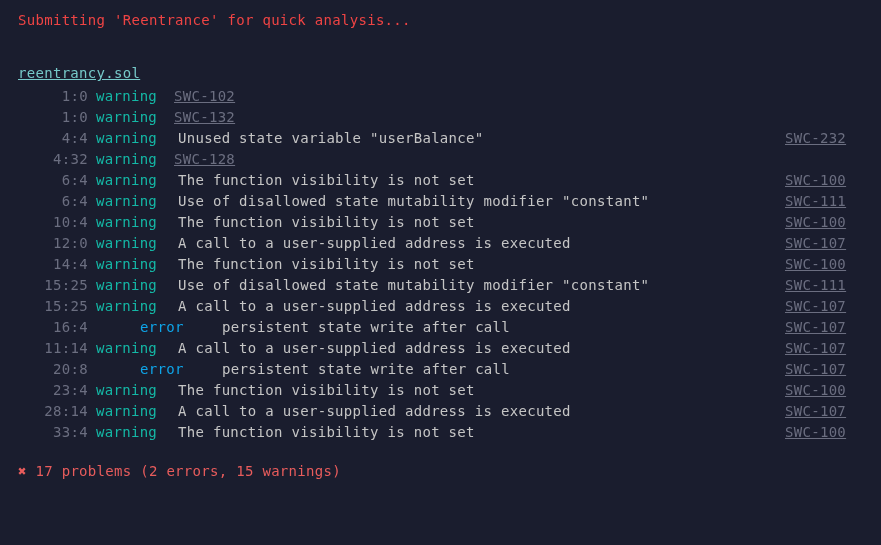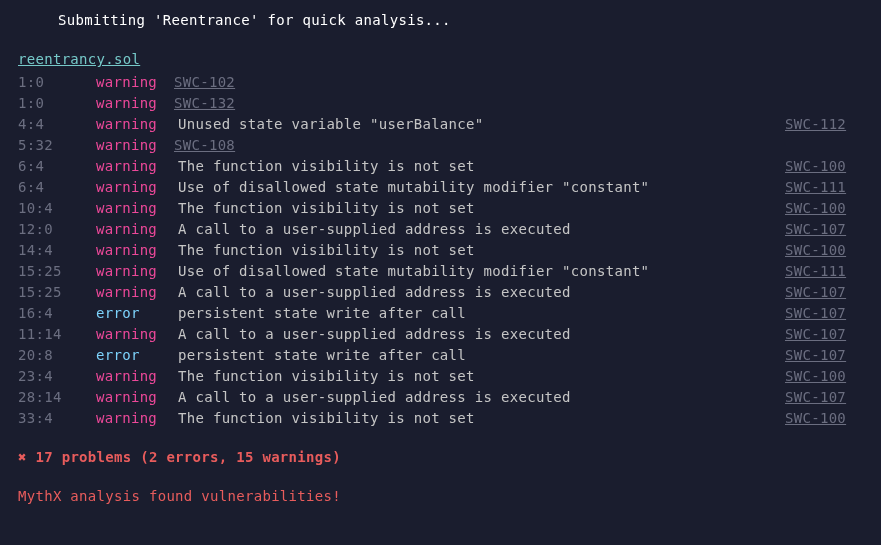--- a/index.html
+++ b/index.html
@@ -12,63 +12,63 @@
       font-family: 'Menlo', 'Monaco', 'Consolas', monospace;
       font-size: 14px;
       line-height: 1.5;
       padding: 10px 18px;
       width: 881px;
       height: 545px;
       overflow: hidden;
       letter-spacing: 0.3px;
     }
     .submit-line {
-      color: #ffffff;
-      margin-left: 40px;
+      color: #ef4444;
     }
     .filename {
       color: #76c9c9;
       text-decoration: underline;
-      margin-top: 18px;
+      margin-top: 32px;
       display: inline-block;
     }
     .issue-row {
       display: flex;
       white-space: pre;
     }
     .col-location {
       color: #6b6e80;
       width: 74px;
-      text-align: left;
+      text-align: right;
       padding-right: 4px;
     }
     .col-severity {
       width: 82px;
       padding-left: 4px;
     }
     .severity-warning {
-      color: #ec4899;
+      color: #14b8a6;
     }
     .severity-error {
-      color: #7dd3fc;
+      color: #0ea5e9;
+      margin-left: 44px;
     }
     .col-message {
       color: #c5c5c5;
       flex: 1;
       padding-left: 4px;
     }
     .col-code {
       color: #6b6e80;
       width: 78px;
       text-align: left;
       text-decoration: underline;
     }
     .summary {
       color: #e85c5c;
-      font-weight: bold;
+      font-weight: normal;
       margin-top: 18px;
     }
     .summary-cross {
       display: inline;
     }
     .footer {
       color: #e85c5c;
       margin-top: 18px;
     }
     .issues-block {
@@ -81,35 +81,34 @@
 <div>
   <div id="submissions">
       <div class="submit-line">Submitting 'Reentrance' for quick analysis...</div>
     </div>
 
   <div class="filename">reentrancy.sol</div>
 
   <div class="issues-block" id="issues">
       <div class="issue-row"><span class="col-location">1:0</span><span class="col-severity severity-warning">warning</span><span class="col-code">SWC-102</span></div>
       <div class="issue-row"><span class="col-location">1:0</span><span class="col-severity severity-warning">warning</span><span class="col-code">SWC-132</span></div>
-      <div class="issue-row"><span class="col-location">4:4</span><span class="col-severity severity-warning">warning</span><span class="col-message">Unused state variable "userBalance"</span><span class="col-code">SWC-112</span></div>
-      <div class="issue-row"><span class="col-location">5:32</span><span class="col-severity severity-warning">warning</span><span class="col-code">SWC-108</span></div>
+      <div class="issue-row"><span class="col-location">4:4</span><span class="col-severity severity-warning">warning</span><span class="col-message">Unused state variable "userBalance"</span><span class="col-code">SWC-232</span></div>
+      <div class="issue-row"><span class="col-location">4:32</span><span class="col-severity severity-warning">warning</span><span class="col-code">SWC-128</span></div>
       <div class="issue-row"><span class="col-location">6:4</span><span class="col-severity severity-warning">warning</span><span class="col-message">The function visibility is not set</span><span class="col-code">SWC-100</span></div>
       <div class="issue-row"><span class="col-location">6:4</span><span class="col-severity severity-warning">warning</span><span class="col-message">Use of disallowed state mutability modifier "constant"</span><span class="col-code">SWC-111</span></div>
       <div class="issue-row"><span class="col-location">10:4</span><span class="col-severity severity-warning">warning</span><span class="col-message">The function visibility is not set</span><span class="col-code">SWC-100</span></div>
       <div class="issue-row"><span class="col-location">12:0</span><span class="col-severity severity-warning">warning</span><span class="col-message">A call to a user-supplied address is executed</span><span class="col-code">SWC-107</span></div>
       <div class="issue-row"><span class="col-location">14:4</span><span class="col-severity severity-warning">warning</span><span class="col-message">The function visibility is not set</span><span class="col-code">SWC-100</span></div>
       <div class="issue-row"><span class="col-location">15:25</span><span class="col-severity severity-warning">warning</span><span class="col-message">Use of disallowed state mutability modifier "constant"</span><span class="col-code">SWC-111</span></div>
       <div class="issue-row"><span class="col-location">15:25</span><span class="col-severity severity-warning">warning</span><span class="col-message">A call to a user-supplied address is executed</span><span class="col-code">SWC-107</span></div>
       <div class="issue-row"><span class="col-location">16:4</span><span class="col-severity severity-error">error</span><span class="col-message">persistent state write after call</span><span class="col-code">SWC-107</span></div>
       <div class="issue-row"><span class="col-location">11:14</span><span class="col-severity severity-warning">warning</span><span class="col-message">A call to a user-supplied address is executed</span><span class="col-code">SWC-107</span></div>
       <div class="issue-row"><span class="col-location">20:8</span><span class="col-severity severity-error">error</span><span class="col-message">persistent state write after call</span><span class="col-code">SWC-107</span></div>
       <div class="issue-row"><span class="col-location">23:4</span><span class="col-severity severity-warning">warning</span><span class="col-message">The function visibility is not set</span><span class="col-code">SWC-100</span></div>
       <div class="issue-row"><span class="col-location">28:14</span><span class="col-severity severity-warning">warning</span><span class="col-message">A call to a user-supplied address is executed</span><span class="col-code">SWC-107</span></div>
       <div class="issue-row"><span class="col-location">33:4</span><span class="col-severity severity-warning">warning</span><span class="col-message">The function visibility is not set</span><span class="col-code">SWC-100</span></div>
     </div>
 
   <div class="summary">
     <span class="summary-cross">✖</span><span> 17 problems (2 errors, 15 warnings)</span>
   </div>
 
-  <div class="footer">MythX analysis found vulnerabilities!</div>
 </div>
 
 </body></html>

